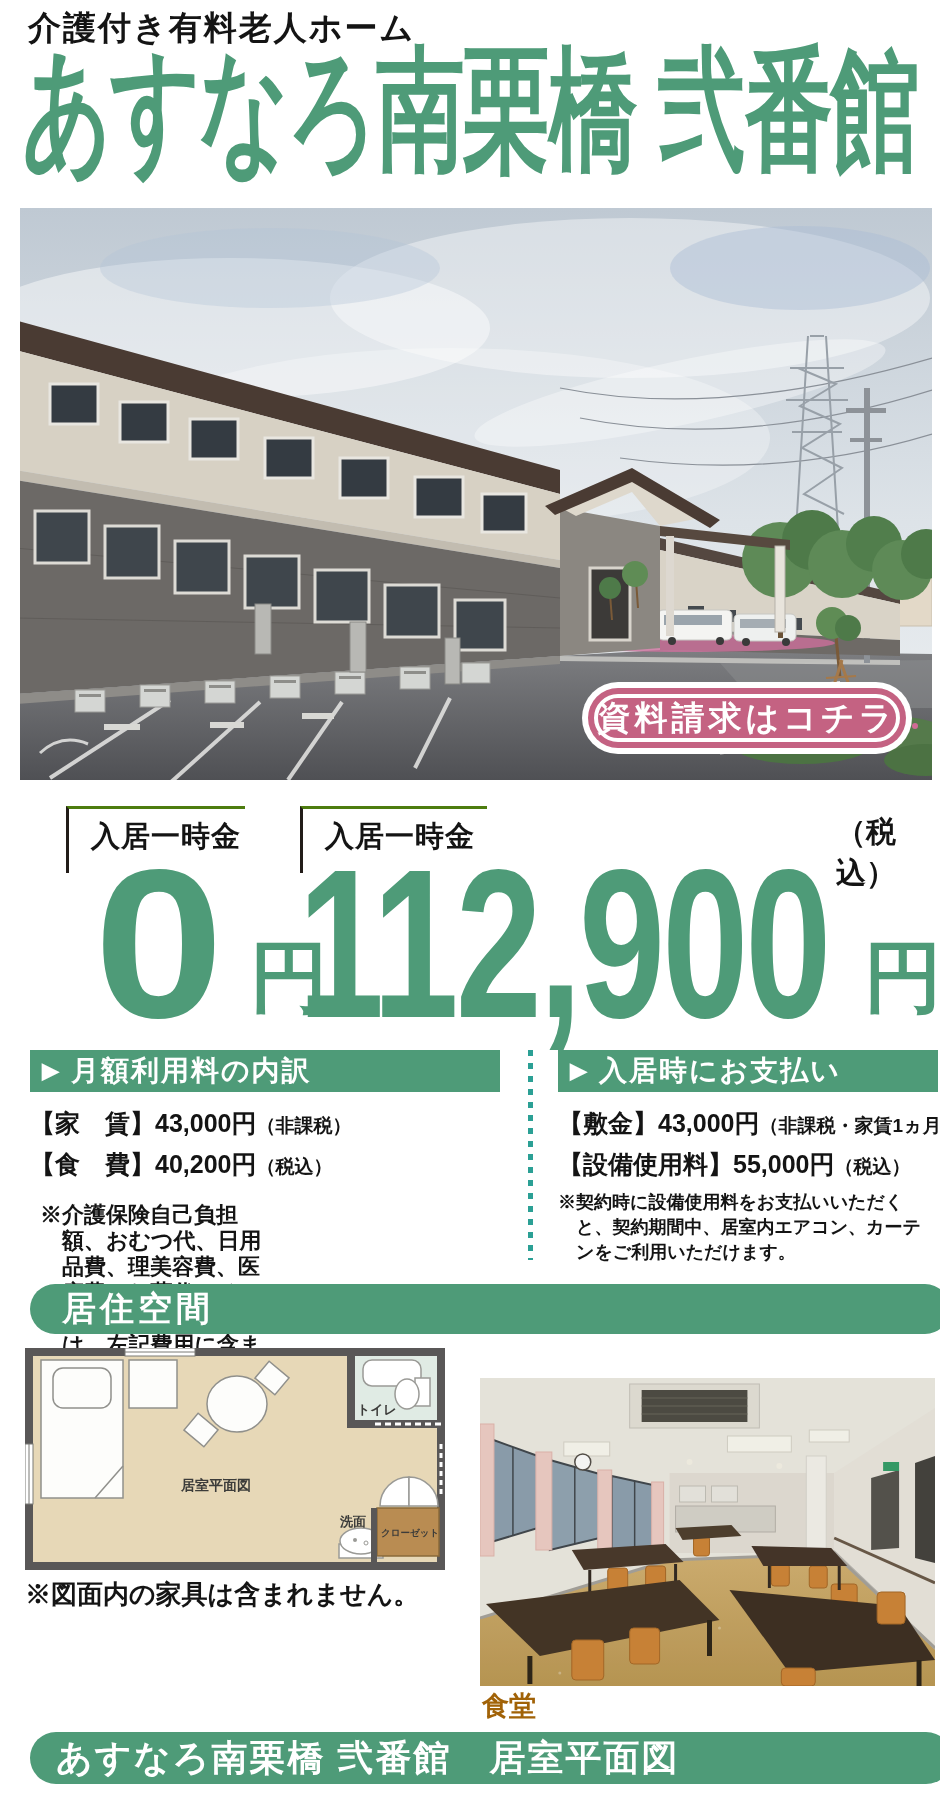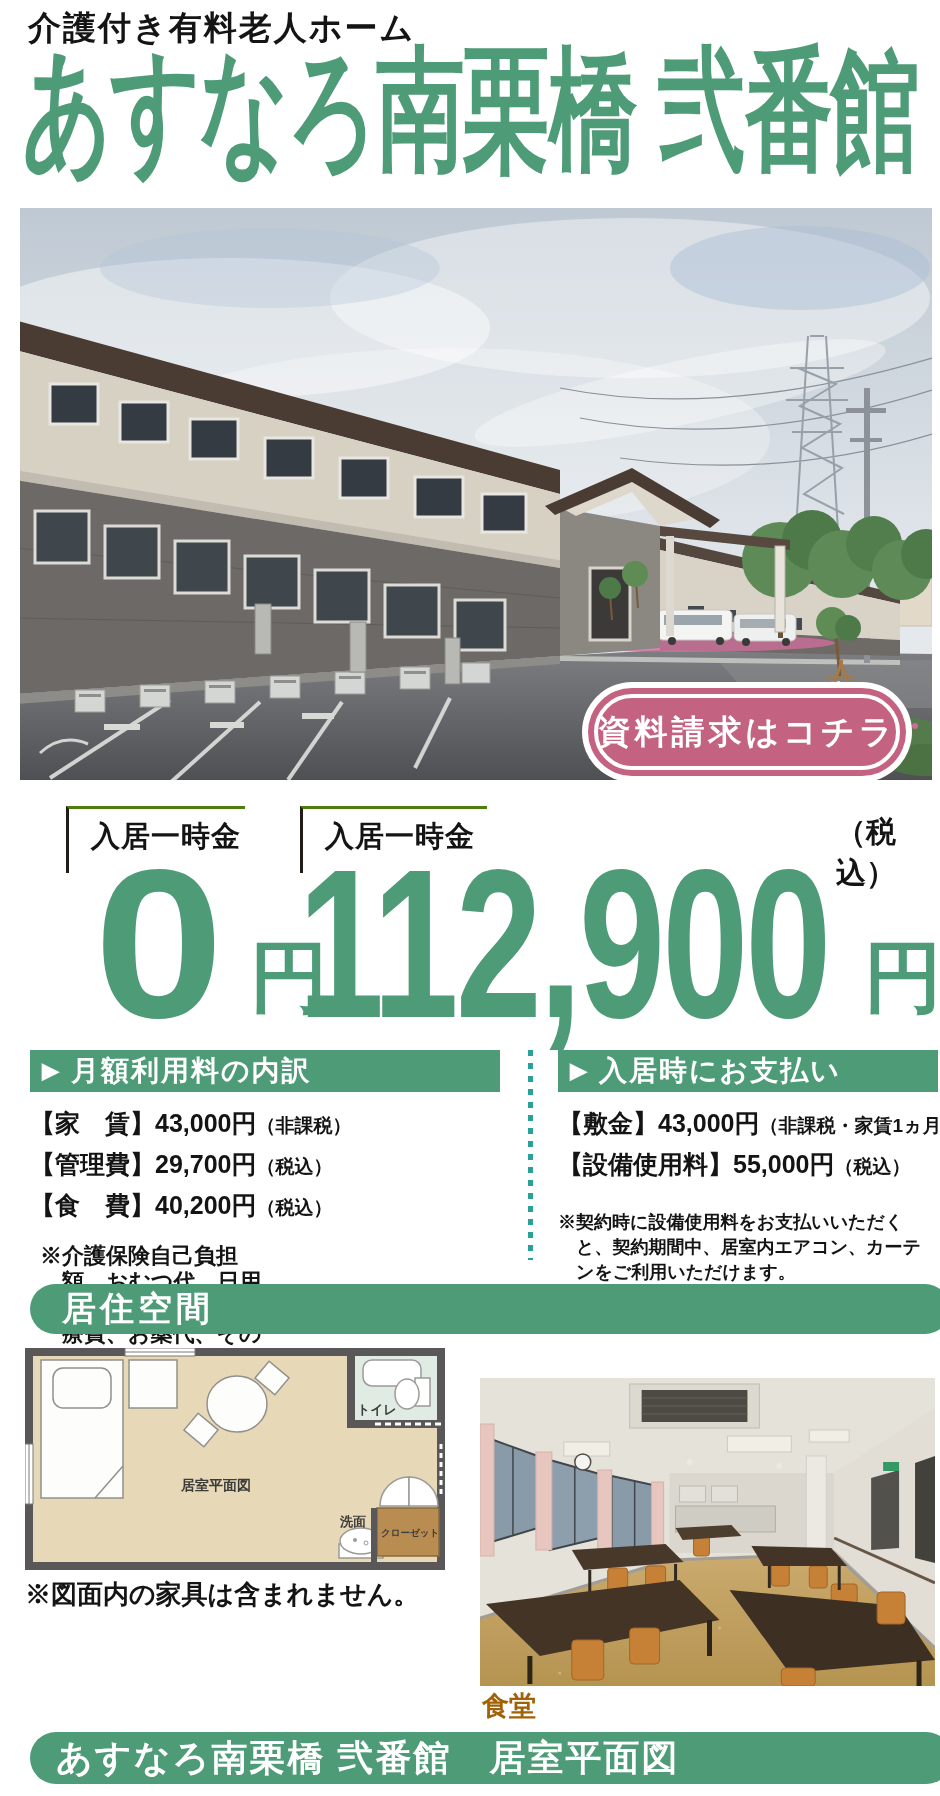--- a/index.html
+++ b/index.html
@@ -12,21 +12,21 @@
   .main-title{position:absolute;left:22px;top:40px;font-size:134px;font-weight:700;
               color:#4e9b78;white-space:nowrap;letter-spacing:-3px;line-height:1.05;
               transform:scaleX(0.66);transform-origin:left top;}
 
   
   .building-photo{position:absolute;left:20px;top:208px;width:912px;height:572px;}
   .dining{position:absolute;left:480px;top:1378px;width:455px;height:308px;}
   .floorplan{position:absolute;left:25px;top:1348px;width:420px;height:222px;}
 
   
-  .badge{position:absolute;left:588px;top:688px;width:318px;height:88px;background:#c46282;
+  .badge{position:absolute;left:588px;top:688px;width:318px;height:60px;background:#c46282;
          border-radius:999px;box-shadow:0 0 0 6px #fff;display:flex;align-items:center;
          justify-content:center;cursor:pointer;}
   .badge-ring{position:absolute;inset:6px;border:4px solid #fff;border-radius:999px;}
   .badge-text{position:relative;color:#fff;font-size:33px;font-weight:700;letter-spacing:4px;}
 
   
   .bracket{position:absolute;border-top:3px solid #4d7c0f;border-left:3px solid #221c18;}
   .b1{left:66px;top:806px;width:176px;height:64px;}
   .b2{left:300px;top:806px;width:184px;height:64px;}
   .price-label{padding:8px 0 0 22px;font-size:29px;font-weight:700;color:#141414;
@@ -46,21 +46,21 @@
   .col-right{left:558px;width:380px;}
   .sec-bar{height:42px;background:#4e9b78;display:flex;align-items:center;gap:10px;
            padding-left:12px;color:#fff;font-size:28px;font-weight:700;letter-spacing:2px;}
   .arrow{font-size:22px;line-height:1;}
   .fee-area{display:flex;margin-top:12px;flex-direction:column;}
   .fees-left{width:264px;flex:none;}
   .fee-line{font-size:25px;font-weight:700;color:#141414;line-height:39px;white-space:nowrap;}
   .fee-paren{font-size:19px;}
   .small-note{font-size:22px;font-weight:700;color:#141414;line-height:26px;margin-left:10px;
               width:214px;text-indent:-1em;padding-left:1em;word-break:break-all;margin-top:16px;}
-  .right-note{font-size:18px;font-weight:700;color:#141414;line-height:25px;margin-top:24px;
+  .right-note{font-size:18px;font-weight:700;color:#141414;line-height:25px;margin-top:4px;
               text-indent:-1em;padding-left:1em;word-break:break-all;}
   .divider{position:absolute;left:528px;top:1050px;width:5px;height:210px;
            background-image:repeating-linear-gradient(to bottom,#2ba095 0 6px,transparent 6px 13px);}
 
   
   .living-bar{position:absolute;left:30px;top:1284px;width:888px;height:50px;background:#4e9b78;
               border-radius:25px;display:flex;align-items:center;padding-left:32px;color:#fff;
               font-size:34px;font-weight:700;letter-spacing:4px;}
   .plan-note{position:absolute;left:25px;top:1577px;font-size:26px;font-weight:700;color:#141414;}
   .dining-caption{position:absolute;left:482px;top:1688px;font-size:27px;font-weight:700;color:#a16207;}
@@ -291,21 +291,20 @@
   <div class="unit unit-monthly">円</div>
 
   <div class="col col-left">
     <div class="sec-bar">
       <span class="arrow">▶</span>
       <span>月額利用料の内訳</span>
     </div>
     <div class="fee-area">
       <div class="fees-left">
         <div class="fee-line"><span>【家　賃】</span><span>43,000円</span><span class="fee-paren">（非課税）</span></div>
-        <div class="fee-line"><span>【管理費】</span><span>29,700円</span><span class="fee-paren">（税込）</span></div>
         <div class="fee-line"><span>【食　費】</span><span>40,200円</span><span class="fee-paren">（税込）</span></div>
       </div>
       <div class="small-note">※介護保険自己負担額、おむつ代、日用品費、理美容費、医療費、お薬代、その他嗜好品などの費用は、左記費用に含まれていません。</div>
     </div>
   </div>
 
   <div class="divider"></div>
 
   <div class="col col-right">
     <div class="sec-bar">

